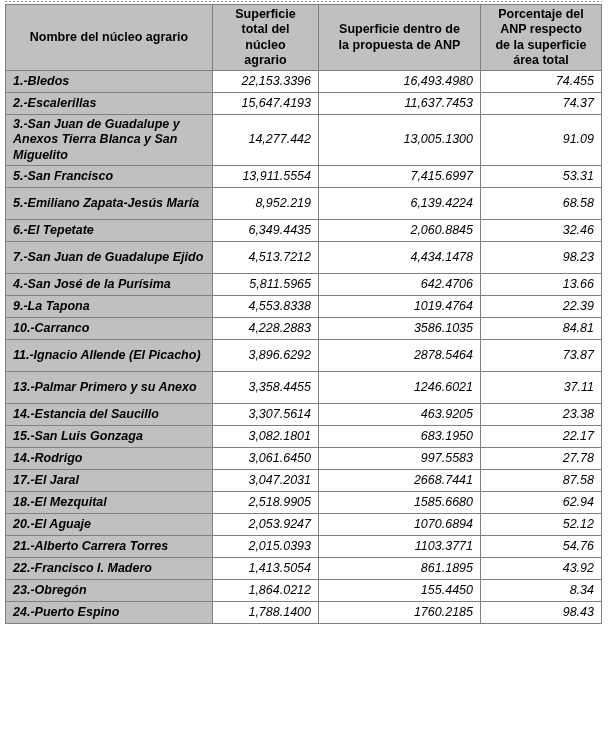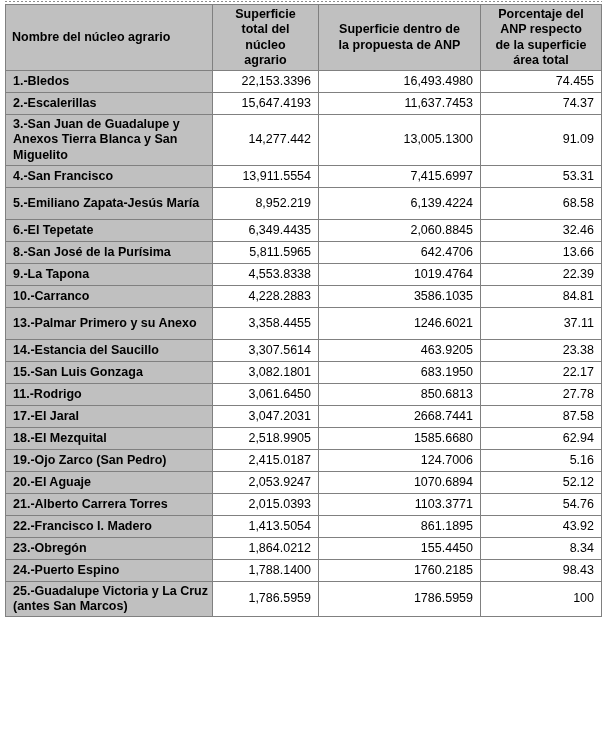--- a/index.html
+++ b/index.html
@@ -64,38 +64,38 @@
     background: #c0c0c0;
     font-weight: bold;
     text-align: center;
     font-size: 12.5px;
     line-height: 1.25;
     padding: 5px 5px;
     height: 58px;
     box-sizing: border-box;
   }
   thead th.h-name {
-    text-align: left;
+    text-align: center;
   }
   
   tbody td.cell-name {
     background: #c0c0c0;
     font-weight: bold;
     text-align: left;
     padding-left: 7px;
     padding-right: 4px;
   }
   tbody td.cell-num {
     background: #ffffff;
     text-align: right;
     font-weight: normal;
     padding-right: 7px;
     white-space: nowrap;
   }
-  tbody tr { height: 22px; }
+  tbody tr { height: 22px; font-style: italic; }
   tbody tr.tall-2 { height: 32px; }
   tbody tr.tall-3 { height: 45px; }
 </style>
 </head>
 <body>
 
 <div id="page-root">
 
   <div class="scan-artifact"></div>
 
@@ -128,98 +128,104 @@
             <td class="cell-num">11,637.7453</td>
             <td class="cell-num">74.37</td>
           </tr>
           <tr class="tall-3">
             <td class="cell-name">3.-San Juan de Guadalupe y Anexos Tierra Blanca y San Miguelito</td>
             <td class="cell-num">14,277.442</td>
             <td class="cell-num">13,005.1300</td>
             <td class="cell-num">91.09</td>
           </tr>
           <tr>
-            <td class="cell-name">4.-San Francisco</td>
+            <td class="cell-name">5.-San Francisco</td>
             <td class="cell-num">13,911.5554</td>
             <td class="cell-num">7,415.6997</td>
             <td class="cell-num">53.31</td>
           </tr>
           <tr class="tall-2">
             <td class="cell-name">5.-Emiliano Zapata-Jesús María</td>
             <td class="cell-num">8,952.219</td>
             <td class="cell-num">6,139.4224</td>
             <td class="cell-num">68.58</td>
           </tr>
           <tr>
             <td class="cell-name">6.-El Tepetate</td>
             <td class="cell-num">6,349.4435</td>
             <td class="cell-num">2,060.8845</td>
             <td class="cell-num">32.46</td>
           </tr>
-          <tr>
-            <td class="cell-name">8.-San José de la Purísima</td>
+          <tr class="tall-2">
+            <td class="cell-name">7.-San Juan de Guadalupe Ejido</td>
+            <td class="cell-num">4,513.7212</td>
+            <td class="cell-num">4,434.1478</td>
+            <td class="cell-num">98.23</td>
+          </tr>
+          <tr>
+            <td class="cell-name">4.-San José de la Purísima</td>
             <td class="cell-num">5,811.5965</td>
             <td class="cell-num">642.4706</td>
             <td class="cell-num">13.66</td>
           </tr>
           <tr>
             <td class="cell-name">9.-La Tapona</td>
             <td class="cell-num">4,553.8338</td>
             <td class="cell-num">1019.4764</td>
             <td class="cell-num">22.39</td>
           </tr>
           <tr>
             <td class="cell-name">10.-Carranco</td>
             <td class="cell-num">4,228.2883</td>
             <td class="cell-num">3586.1035</td>
             <td class="cell-num">84.81</td>
           </tr>
           <tr class="tall-2">
+            <td class="cell-name">11.-Ignacio Allende (El Picacho)</td>
+            <td class="cell-num">3,896.6292</td>
+            <td class="cell-num">2878.5464</td>
+            <td class="cell-num">73.87</td>
+          </tr>
+          <tr class="tall-2">
             <td class="cell-name">13.-Palmar Primero y su Anexo</td>
             <td class="cell-num">3,358.4455</td>
             <td class="cell-num">1246.6021</td>
             <td class="cell-num">37.11</td>
           </tr>
           <tr>
             <td class="cell-name">14.-Estancia del Saucillo</td>
             <td class="cell-num">3,307.5614</td>
             <td class="cell-num">463.9205</td>
             <td class="cell-num">23.38</td>
           </tr>
           <tr>
             <td class="cell-name">15.-San Luis Gonzaga</td>
             <td class="cell-num">3,082.1801</td>
             <td class="cell-num">683.1950</td>
             <td class="cell-num">22.17</td>
           </tr>
           <tr>
-            <td class="cell-name">11.-Rodrigo</td>
+            <td class="cell-name">14.-Rodrigo</td>
             <td class="cell-num">3,061.6450</td>
-            <td class="cell-num">850.6813</td>
+            <td class="cell-num">997.5583</td>
             <td class="cell-num">27.78</td>
           </tr>
           <tr>
             <td class="cell-name">17.-El Jaral</td>
             <td class="cell-num">3,047.2031</td>
             <td class="cell-num">2668.7441</td>
             <td class="cell-num">87.58</td>
           </tr>
           <tr>
             <td class="cell-name">18.-El Mezquital</td>
             <td class="cell-num">2,518.9905</td>
             <td class="cell-num">1585.6680</td>
             <td class="cell-num">62.94</td>
           </tr>
           <tr>
-            <td class="cell-name">19.-Ojo Zarco (San Pedro)</td>
-            <td class="cell-num">2,415.0187</td>
-            <td class="cell-num">124.7006</td>
-            <td class="cell-num">5.16</td>
-          </tr>
-          <tr>
             <td class="cell-name">20.-El Aguaje</td>
             <td class="cell-num">2,053.9247</td>
             <td class="cell-num">1070.6894</td>
             <td class="cell-num">52.12</td>
           </tr>
           <tr>
             <td class="cell-name">21.-Alberto Carrera Torres</td>
             <td class="cell-num">2,015.0393</td>
             <td class="cell-num">1103.3771</td>
             <td class="cell-num">54.76</td>
@@ -235,23 +241,17 @@
             <td class="cell-num">1,864.0212</td>
             <td class="cell-num">155.4450</td>
             <td class="cell-num">8.34</td>
           </tr>
           <tr>
             <td class="cell-name">24.-Puerto Espino</td>
             <td class="cell-num">1,788.1400</td>
             <td class="cell-num">1760.2185</td>
             <td class="cell-num">98.43</td>
           </tr>
-          <tr class="tall-2">
-            <td class="cell-name">25.-Guadalupe Victoria y La Cruz (antes San Marcos)</td>
-            <td class="cell-num">1,786.5959</td>
-            <td class="cell-num">1786.5959</td>
-            <td class="cell-num">100</td>
-          </tr>
         </tbody>
     </table>
   </div>
 
 </div>
 
 </body></html>

